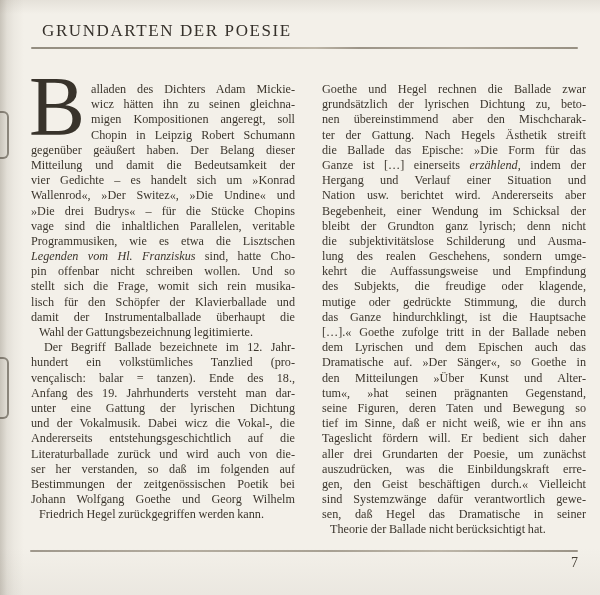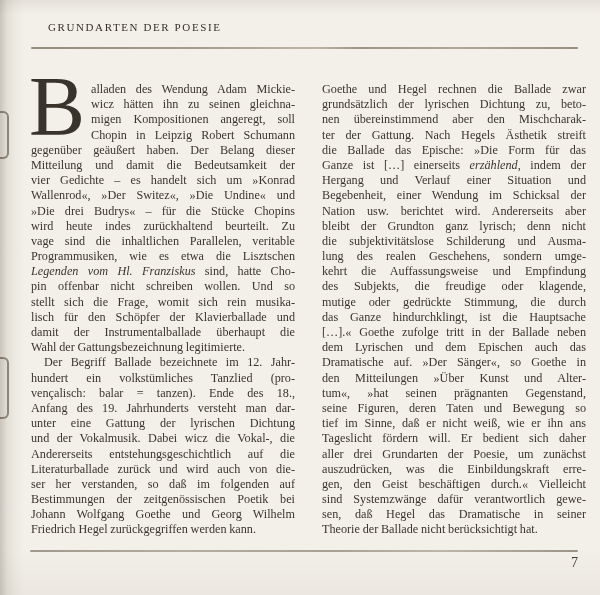--- a/index.html
+++ b/index.html
@@ -21,22 +21,22 @@
   .binding-mark {
     position: absolute; left: 0px; width: 7px;
     border: 2.5px solid rgba(66,59,48,0.55);
     border-left: none;
     border-radius: 0 6px 6px 0;
     filter: blur(0.6px);
   }
   .binding-mark.m1 { top: 111px; height: 44px; }
   .binding-mark.m2 { top: 357px; height: 58px; }
   .header-title {
-    position: absolute; left: 48px; top: 21px;
-    font-size: 11px; letter-spacing: 1.6px;
+    position: absolute; left: 42px; top: 21px;
+    font-size: 17px; letter-spacing: 1.6px;
     color: #35302a;
   }
   .header-rule {
     position: absolute; left: 31px; top: 47px; width: 547px; height: 2px;
     background: linear-gradient(90deg, #827b6d 0%, #968e7f 30%, #b3ab9b 52%, #8c8476 60%, #a39b8c 78%, #877f70 100%);
     opacity: 0.85; border-radius: 1px;
   }
   .footer-rule {
     position: absolute; left: 30px; top: 550px; width: 548px; height: 1.6px;
     background: linear-gradient(90deg, #8a8275 0%, #a59d8e 28%, #958d7e 55%, #b0a899 75%, #847c6e 100%);
@@ -52,21 +52,21 @@
     color: #3b352c;
   }
   .col.left  { left: 31px; }
   .col.right { left: 322px; }
   .para { position: relative; }
   .line {
     height: 15.2px; overflow: hidden;
     text-align: justify; text-align-last: justify;
     word-spacing: -0.3px;
   }
-  .line.pend { text-align-last: left; }
+  .line.pend { text-align-last: left; margin-left: 8px; }
   .line.dropline { padding-left: 60px; }
   .line.indent { text-indent: 13px; }
   .it { font-style: italic; }
   .drop-cap {
     position: absolute; left: -2px; top: -17px;
     font-size: 84px; line-height: 84px;
     color: #38332b;
   }
 </style>
 </head>
@@ -75,30 +75,29 @@
 <div class="page">
   <div class="binding-mark m1"></div>
   <div class="binding-mark m2"></div>
 
   <div class="header-title">GRUNDARTEN DER POESIE</div>
   <div class="header-rule"></div>
 
   <div class="col left">
       <div class="para">
         <span class="drop-cap">B</span>
-        <div class="line dropline">alladen des Wendung Adam Mickie-</div>
+        <div class="line dropline">alladen des Dichters Adam Mickie-</div>
         <div class="line dropline">wicz hätten ihn zu seinen gleichna-</div>
         <div class="line dropline">migen Kompositionen angeregt, soll</div>
         <div class="line dropline">Chopin in Leipzig Robert Schumann</div>
         <div class="line">gegenüber geäußert haben. Der Belang dieser</div>
         <div class="line">Mitteilung und damit die Bedeutsamkeit der</div>
         <div class="line">vier Gedichte – es handelt sich um »Konrad</div>
         <div class="line">Wallenrod«, »Der Switez«, »Die Undine« und</div>
         <div class="line">»Die drei Budrys« – für die Stücke Chopins</div>
-        <div class="line">wird heute indes zurückhaltend beurteilt. Zu</div>
         <div class="line">vage sind die inhaltlichen Parallelen, veritable</div>
         <div class="line">Programmusiken, wie es etwa die Lisztschen</div>
         <div class="line"><span class="it">Legenden vom Hl. Franziskus</span><span> sind, hatte Cho-</span></div>
         <div class="line">pin offenbar nicht schreiben wollen. Und so</div>
         <div class="line">stellt sich die Frage, womit sich rein musika-</div>
         <div class="line">lisch für den Schöpfer der Klavierballade und</div>
         <div class="line">damit der Instrumentalballade überhaupt die</div>
         <div class="line pend">Wahl der Gattungsbezeichnung legitimierte.</div>
       </div>
       <div class="para">
@@ -118,22 +117,22 @@
     </div>
   <div class="col right">
       <div class="para">
         <div class="line">Goethe und Hegel rechnen die Ballade zwar</div>
         <div class="line">grundsätzlich der lyrischen Dichtung zu, beto-</div>
         <div class="line">nen übereinstimmend aber den Mischcharak-</div>
         <div class="line">ter der Gattung. Nach Hegels Ästhetik streift</div>
         <div class="line">die Ballade das Epische: »Die Form für das</div>
         <div class="line"><span>Ganze ist […] einerseits </span><span class="it">erzählend</span><span>, indem der</span></div>
         <div class="line">Hergang und Verlauf einer Situation und</div>
+        <div class="line">Nation usw. berichtet wird. Andererseits aber</div>
         <div class="line">Begebenheit, einer Wendung im Schicksal der</div>
-        <div class="line">Nation usw. berichtet wird. Andererseits aber</div>
         <div class="line">bleibt der Grundton ganz lyrisch; denn nicht</div>
         <div class="line">die subjektivitätslose Schilderung und Ausma-</div>
         <div class="line">lung des realen Geschehens, sondern umge-</div>
         <div class="line">kehrt die Auffassungsweise und Empfindung</div>
         <div class="line">des Subjekts, die freudige oder klagende,</div>
         <div class="line">mutige oder gedrückte Stimmung, die durch</div>
         <div class="line">das Ganze hindurchklingt, ist die Hauptsache</div>
         <div class="line">[…].« Goethe zufolge tritt in der Ballade neben</div>
         <div class="line">dem Lyrischen und dem Epischen auch das</div>
         <div class="line">Dramatische auf. »Der Sänger«, so Goethe in</div>

